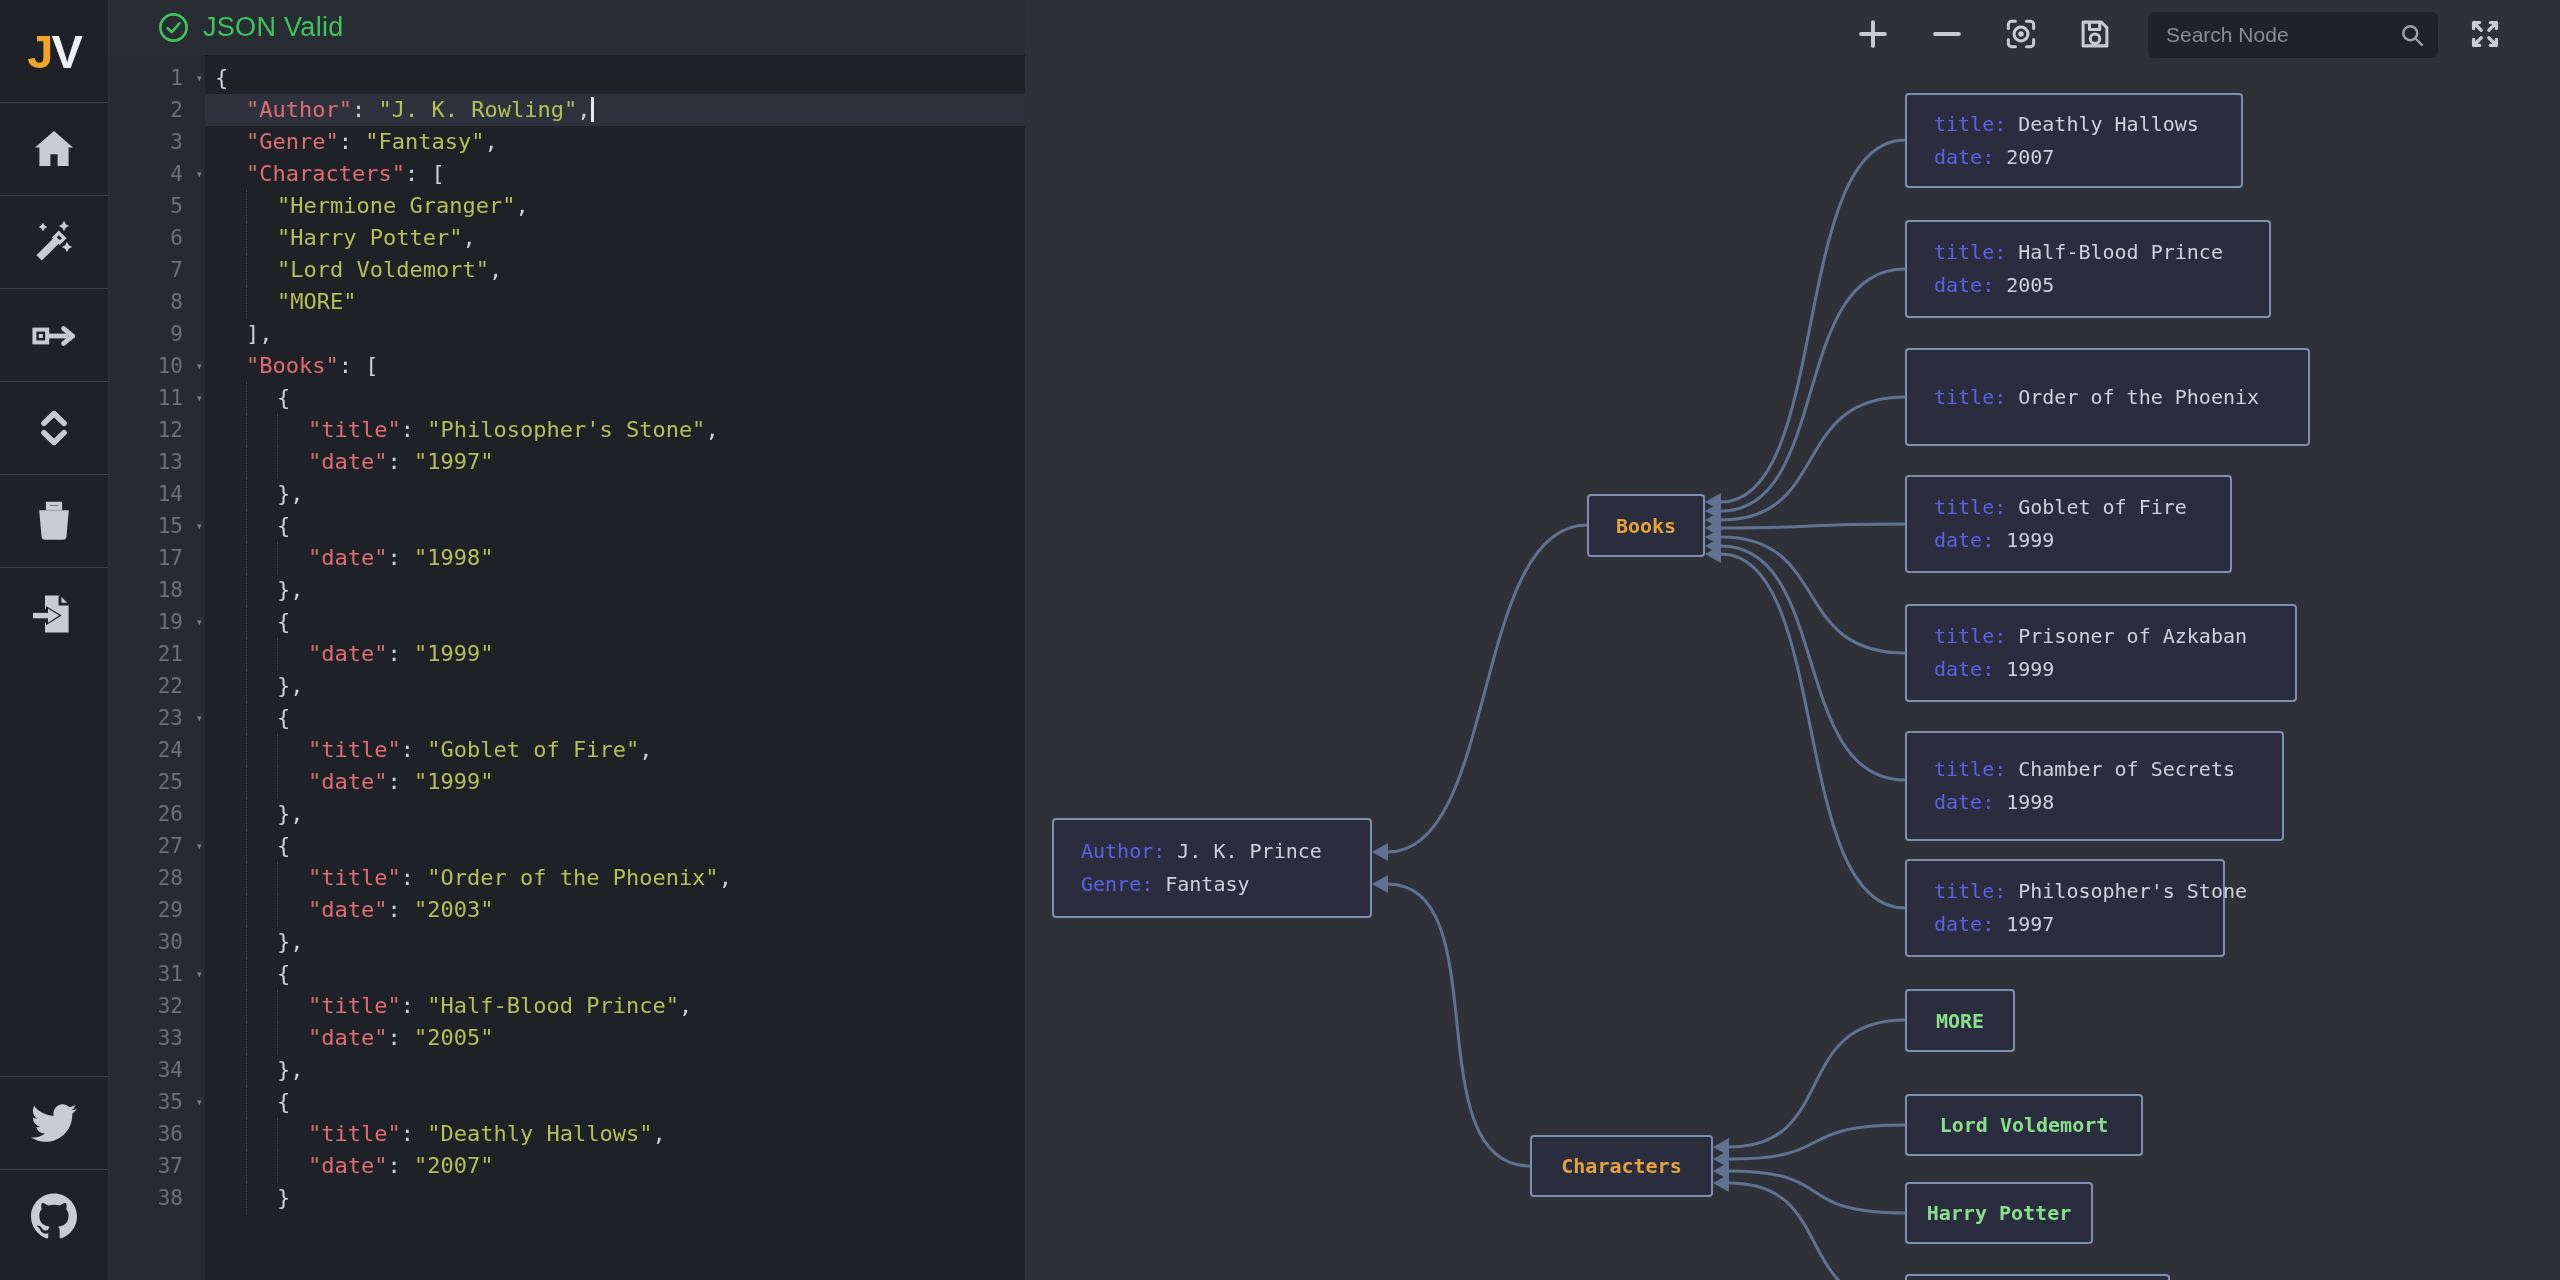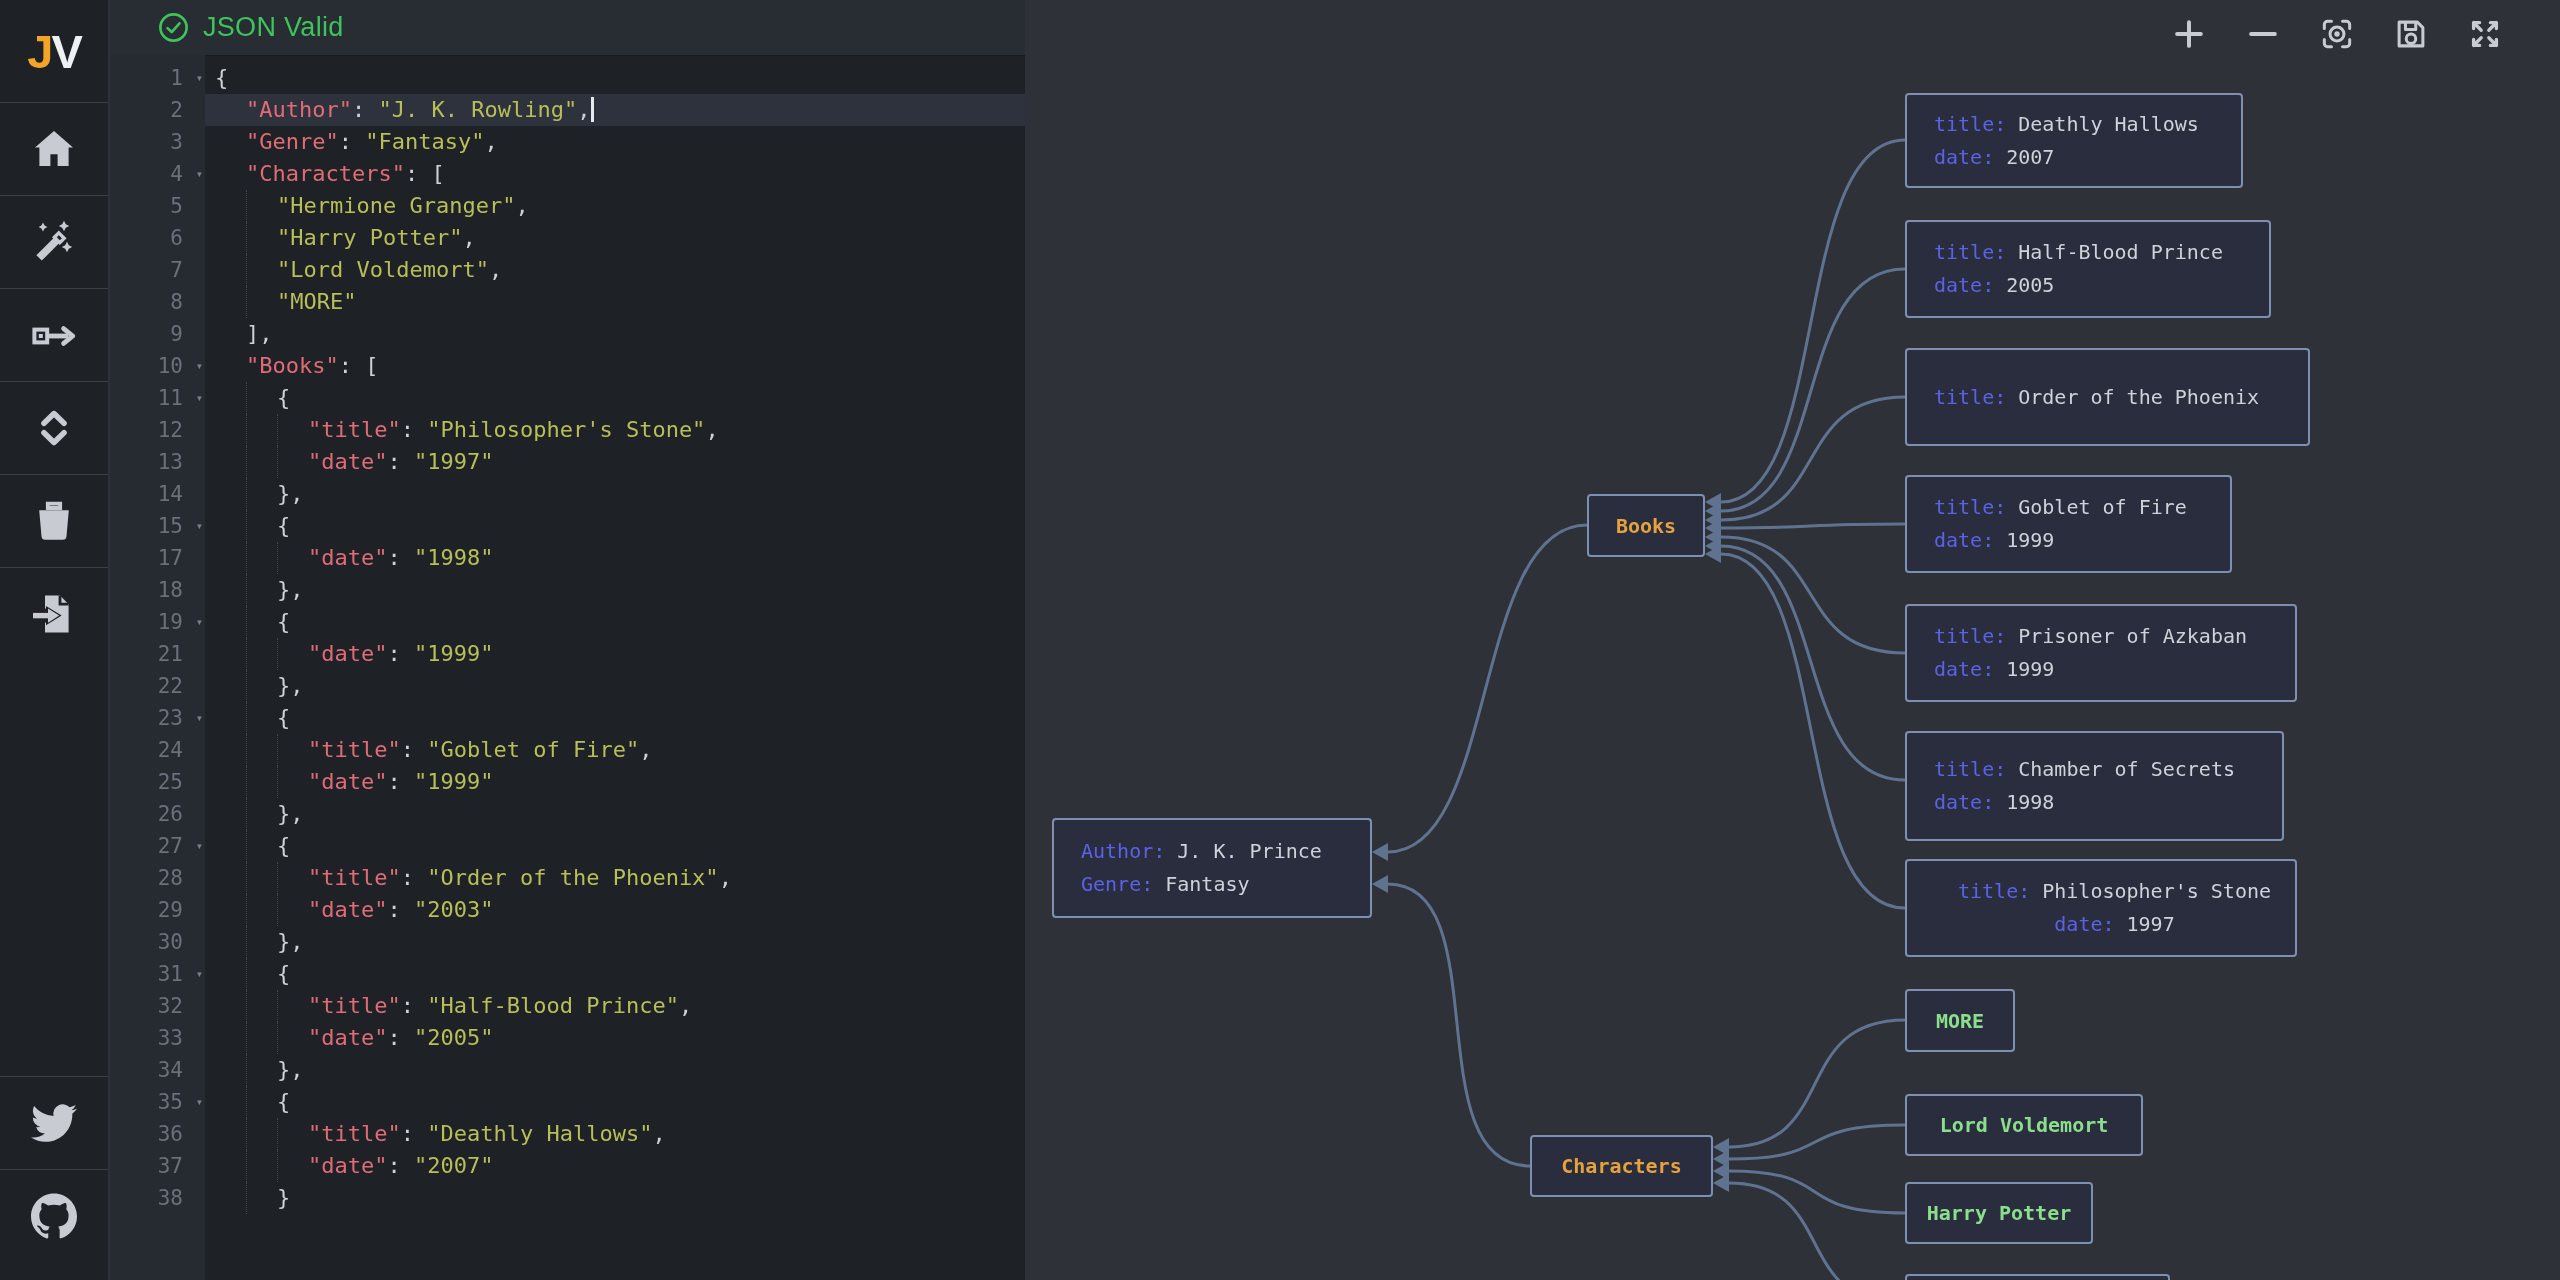--- a/index.html
+++ b/index.html
@@ -382,21 +382,21 @@
           <div class="row"><span class="nk">date:</span><span class="nv">1999</span></div>
         </div>
         <div class="gnode" style="left: 880px; top: 604px; width: 392px; height: 98px;">
           <div class="row"><span class="nk">title:</span><span class="nv">Prisoner of Azkaban</span></div>
           <div class="row"><span class="nk">date:</span><span class="nv">1999</span></div>
         </div>
         <div class="gnode" style="left: 880px; top: 731px; width: 379px; height: 110px;">
           <div class="row"><span class="nk">title:</span><span class="nv">Chamber of Secrets</span></div>
           <div class="row"><span class="nk">date:</span><span class="nv">1998</span></div>
         </div>
-        <div class="gnode" style="left: 880px; top: 859px; width: 392px; height: 98px; text-align: center;">
+        <div class="gnode" style="left: 880px; top: 859px; width: 320px; height: 98px;">
           <div class="row"><span class="nk">title:</span><span class="nv">Philosopher's Stone</span></div>
           <div class="row"><span class="nk">date:</span><span class="nv">1997</span></div>
         </div>
         <div class="gnode" style="left: 880px; top: 989px; width: 110px; height: 63px;">
           <div class="nlabel green">MORE</div>
         </div>
         <div class="gnode" style="left: 880px; top: 1094px; width: 238px; height: 62px;">
           <div class="nlabel green">Lord Voldemort</div>
         </div>
         <div class="gnode" style="left: 880px; top: 1182px; width: 188px; height: 62px;">
@@ -429,20 +429,29 @@
         </button>
       <button class="tbtn">
           <span><svg viewBox="0 0 24 24" xmlns="http://www.w3.org/2000/svg">
               <g fill="none" stroke="currentColor" stroke-width="1.9" stroke-linejoin="round">
                 <path d="M4.5 4.5 h11.5 l3.5 3.5 v11.5 h-15 z"></path>
                 <path d="M8.5 4.5 v4.6 h6.5 v-4.6"></path>
                 <circle cx="12" cy="15" r="3"></circle>
               </g>
             </svg></span>
         </button>
+      <div class="searchbox">
+        <input type="text" placeholder="Search Node" style="">
+        <span class="sicon">
+            <svg viewBox="0 0 24 24" xmlns="http://www.w3.org/2000/svg">
+              <circle cx="10.5" cy="10.5" r="6" fill="none" stroke="currentColor" stroke-width="2.1"></circle>
+              <line x1="15" y1="15" x2="20.5" y2="20.5" stroke="currentColor" stroke-width="2.1" stroke-linecap="round"></line>
+            </svg>
+          </span>
+      </div>
       <button class="tbtn">
           <span><svg viewBox="0 0 24 24" xmlns="http://www.w3.org/2000/svg">
               <g stroke="currentColor" stroke-width="2.1" fill="none" stroke-linecap="round" stroke-linejoin="round">
                 <path d="M9.6 9.6 L4.8 4.8 M4.8 8.6 V4.8 H8.6"></path>
                 <path d="M14.4 9.6 L19.2 4.8 M15.4 4.8 H19.2 V8.6"></path>
                 <path d="M14.4 14.4 L19.2 19.2 M19.2 15.4 V19.2 H15.4"></path>
                 <path d="M9.6 14.4 L4.8 19.2 M8.6 19.2 H4.8 V15.4"></path>
               </g>
             </svg></span>
         </button>

